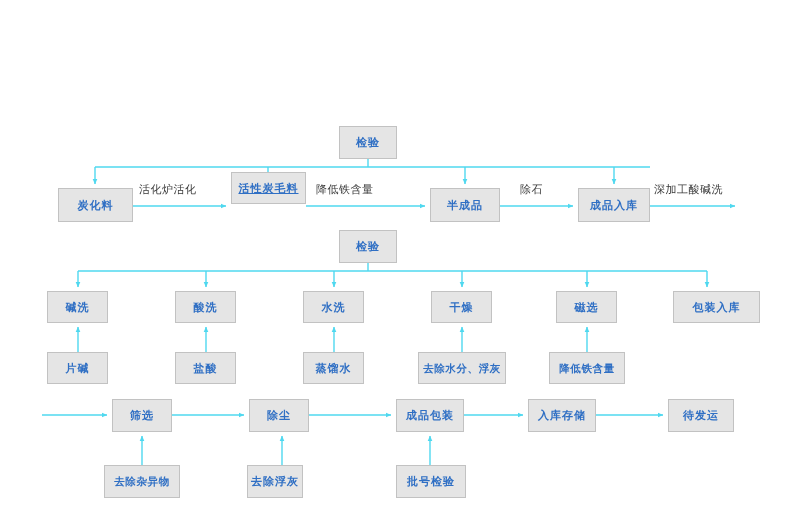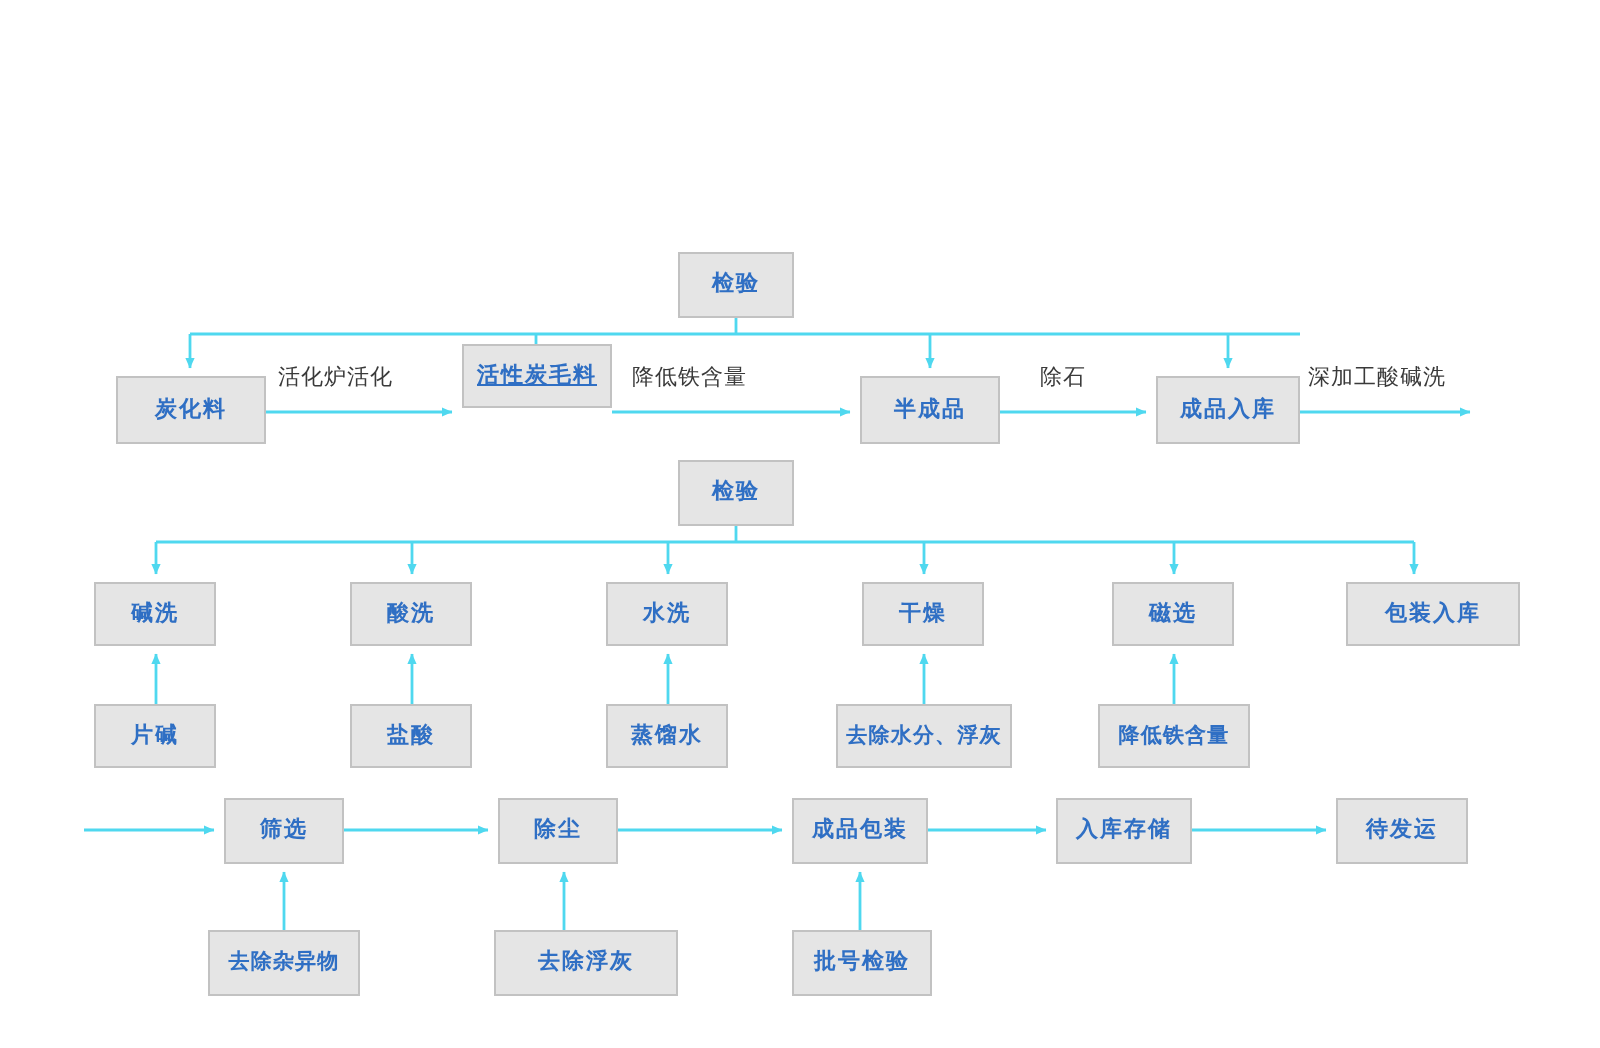--- a/index.html
+++ b/index.html
@@ -131,21 +131,21 @@
       <div class="node" style="left: 175px; top: 352px; width: 61px; height: 32px;">盐酸</div>
       <div class="node" style="left: 303px; top: 352px; width: 61px; height: 32px;">蒸馏水</div>
       <div class="node wide" style="left: 418px; top: 352px; width: 88px; height: 32px;">去除水分、浮灰</div>
       <div class="node wide" style="left: 549px; top: 352px; width: 76px; height: 32px;">降低铁含量</div>
       <div class="node" style="left: 112px; top: 399px; width: 60px; height: 33px;">筛选</div>
       <div class="node" style="left: 249px; top: 399px; width: 60px; height: 33px;">除尘</div>
       <div class="node" style="left: 396px; top: 399px; width: 68px; height: 33px;">成品包装</div>
       <div class="node" style="left: 528px; top: 399px; width: 68px; height: 33px;">入库存储</div>
       <div class="node" style="left: 668px; top: 399px; width: 66px; height: 33px;">待发运</div>
       <div class="node wide" style="left: 104px; top: 465px; width: 76px; height: 33px;">去除杂异物</div>
-      <div class="node" style="left: 247px; top: 465px; width: 92px; height: 33px;">去除浮灰</div>
+      <div class="node" style="left: 247px; top: 465px; width: 56px; height: 33px;">去除浮灰</div>
       <div class="node" style="left: 396px; top: 465px; width: 70px; height: 33px;">批号检验</div>
     </div>
 
   <div id="edge-labels">
       <div class="edge-label" style="left: 139px; top: 182px;">活化炉活化</div>
       <div class="edge-label" style="left: 316px; top: 182px;">降低铁含量</div>
       <div class="edge-label" style="left: 520px; top: 182px;">除石</div>
       <div class="edge-label" style="left: 654px; top: 182px;">深加工酸碱洗</div>
     </div>
 

